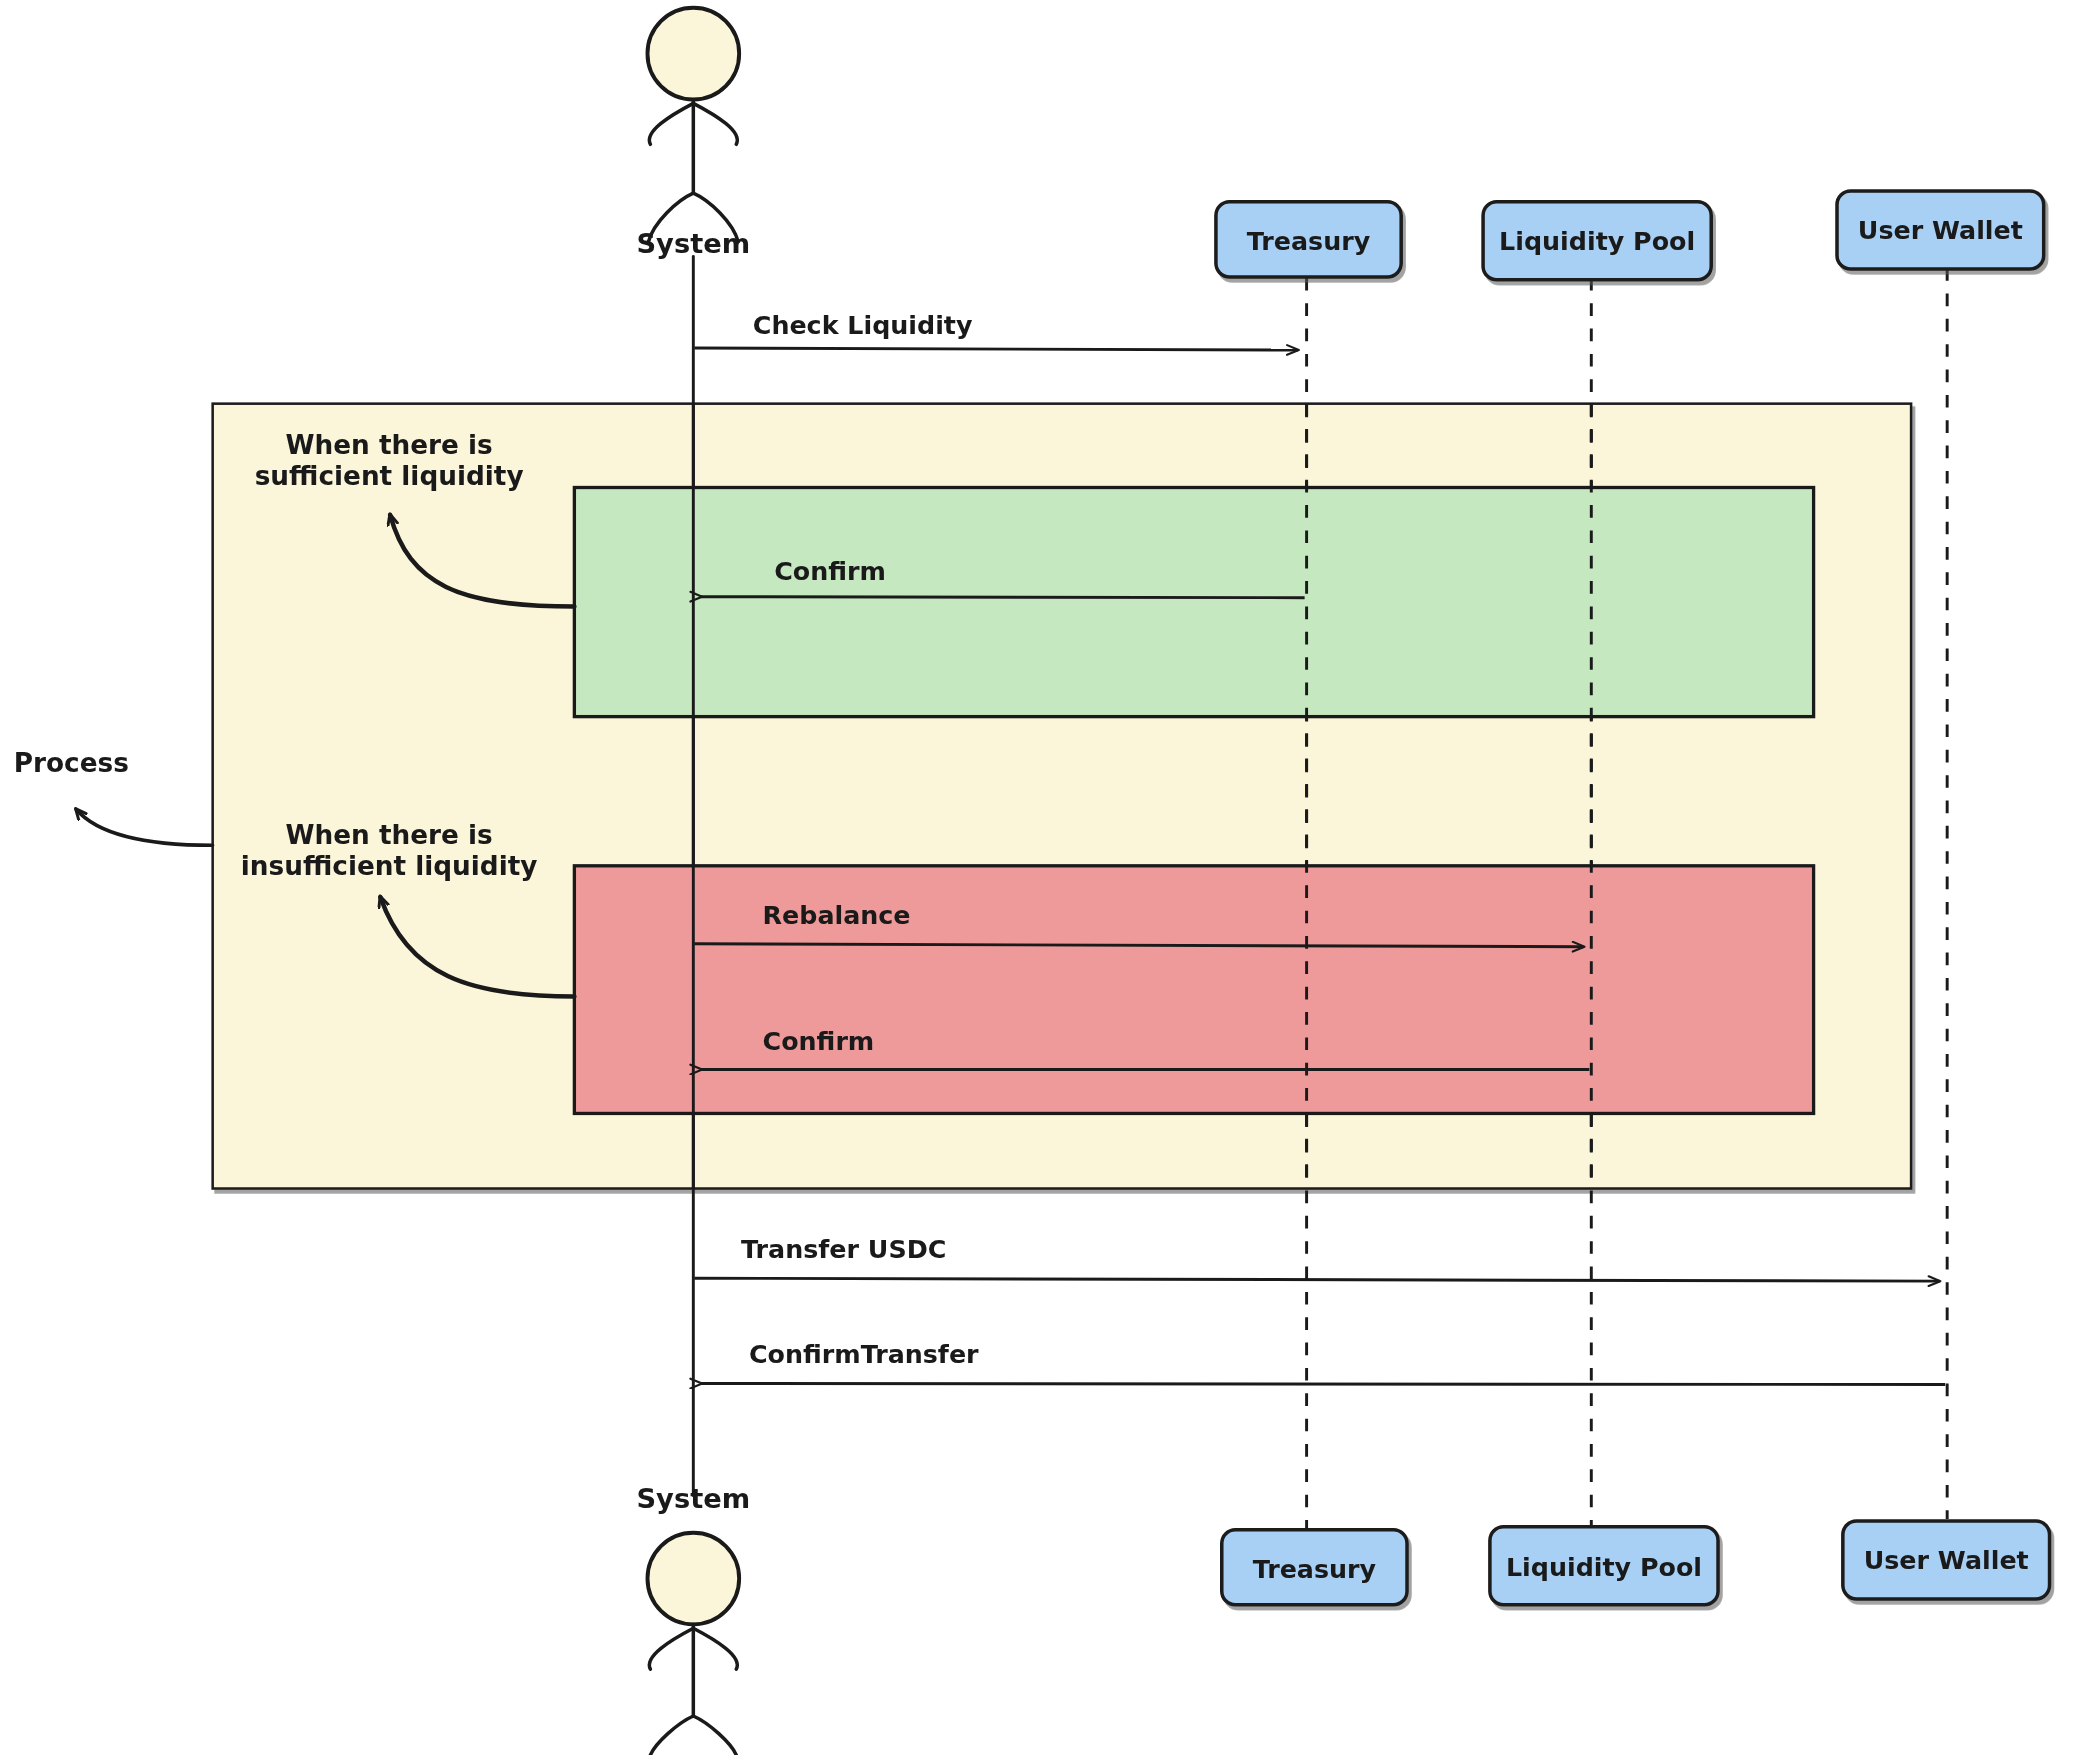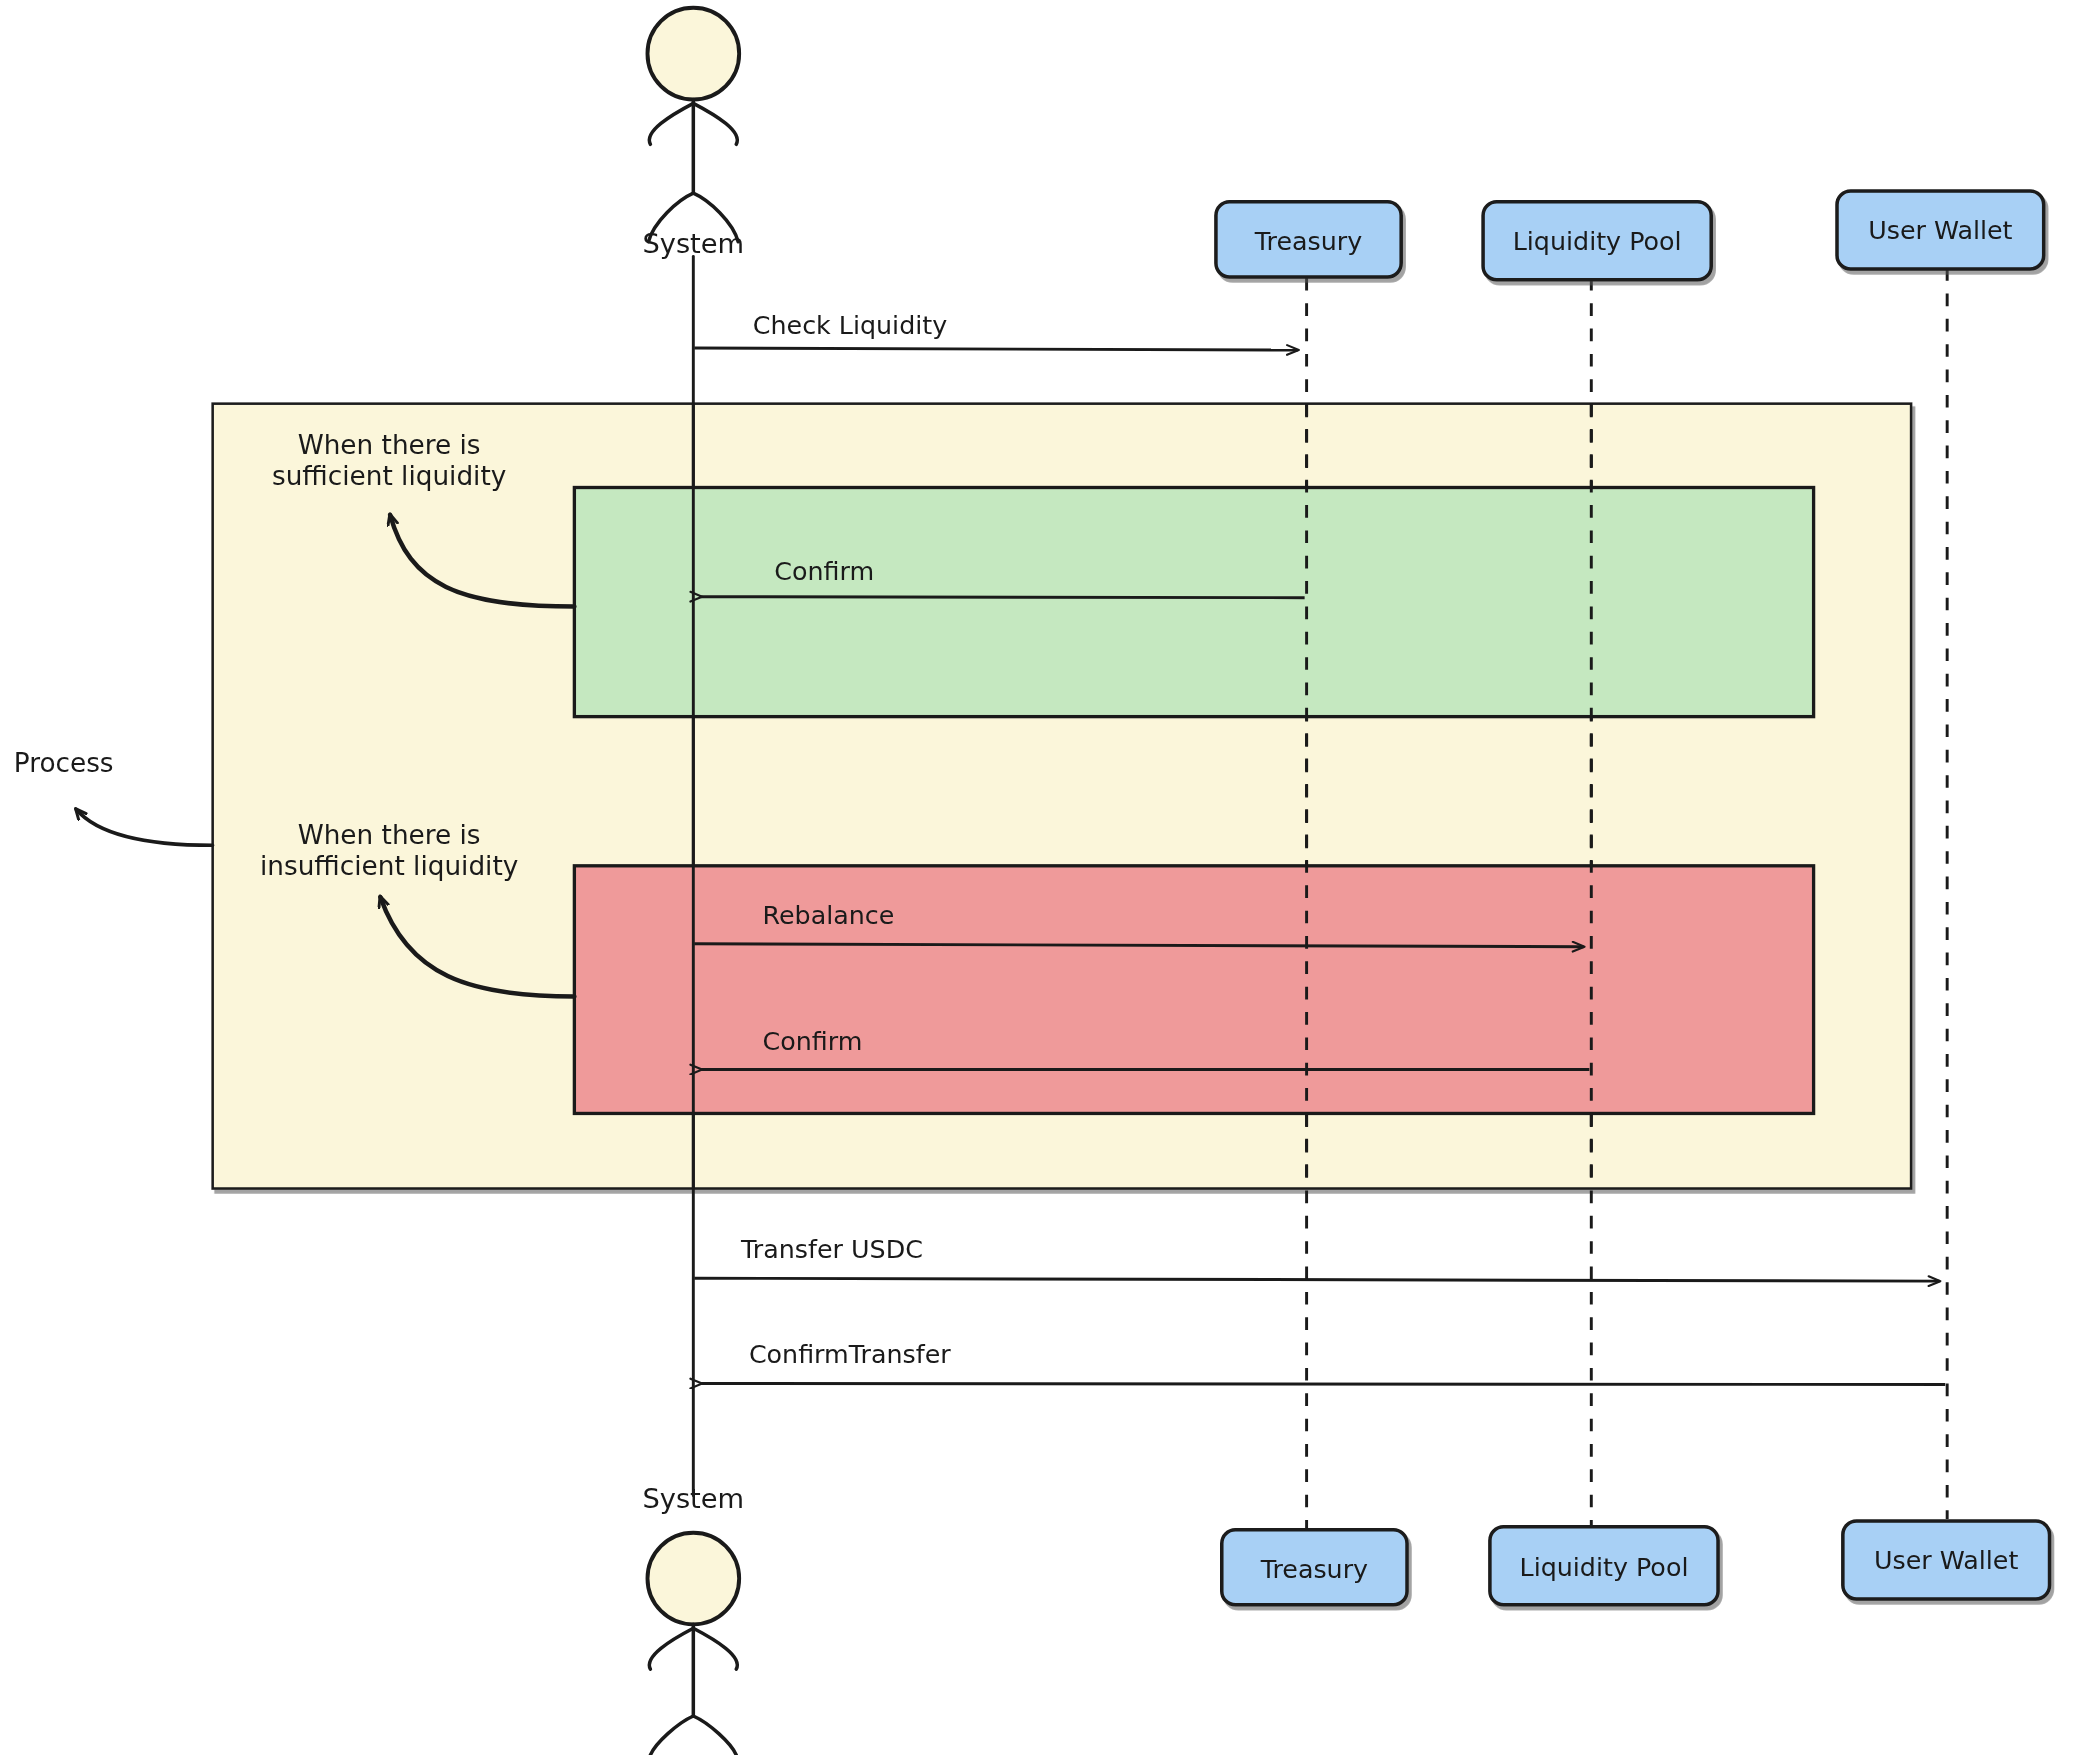--- a/index.html
+++ b/index.html
@@ -9,20 +9,21 @@
   }
   body {
     font-family: "DejaVu Sans", sans-serif;
   }
   #canvas {
     position: relative;
     width: 2075px;
     height: 1755px;
     background: #ffffff;
     overflow: hidden;
+    font-weight: bold;
   }
   svg.layer {
     position: absolute;
     top: 0;
     left: 0;
     width: 2075px;
     height: 1755px;
   }
   .hand-text {
     font-family: "DejaVu Sans", sans-serif;

